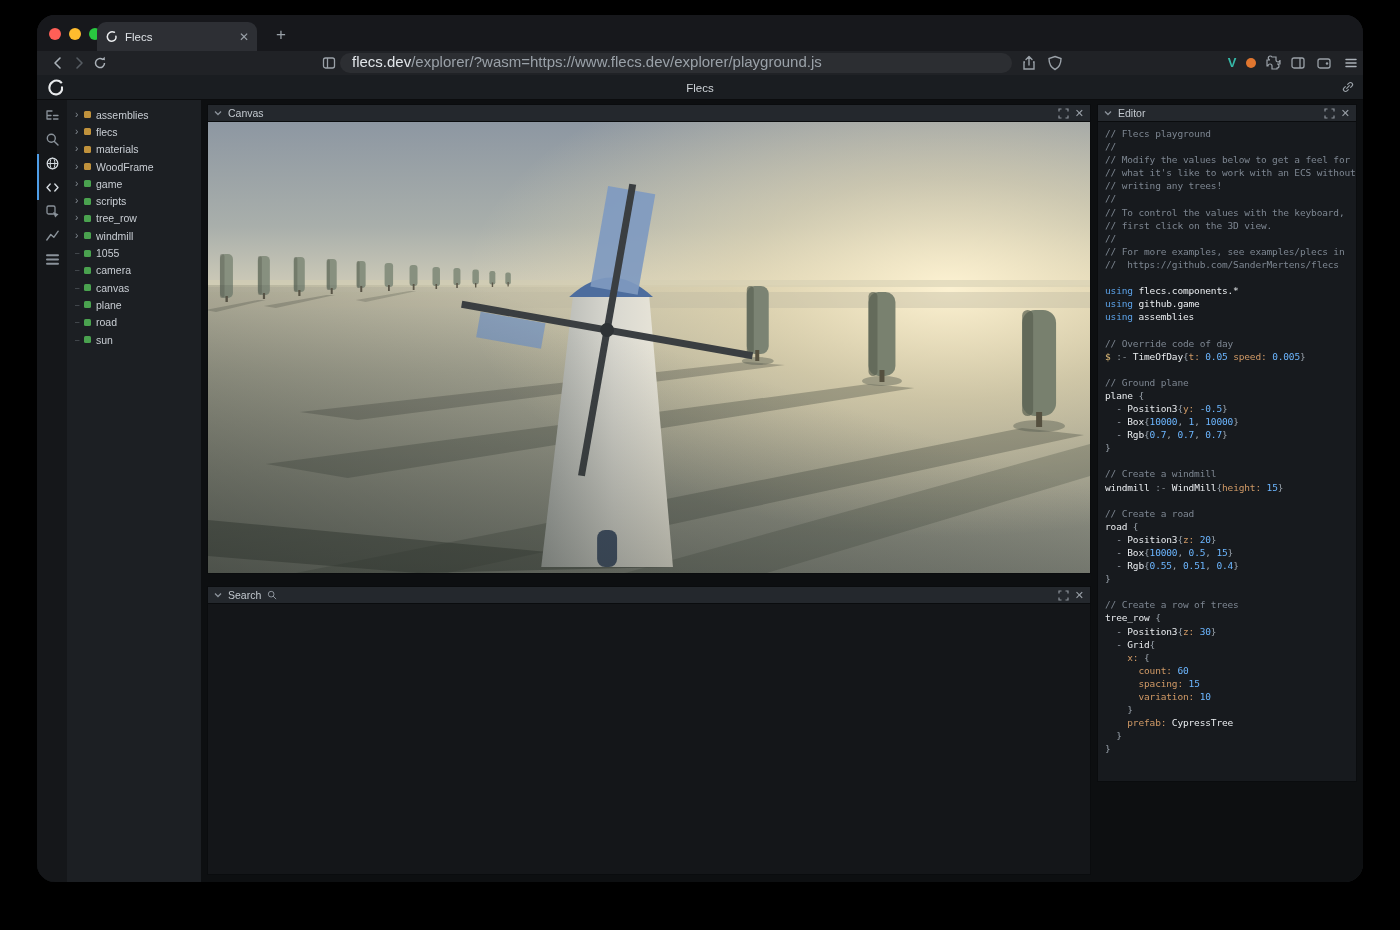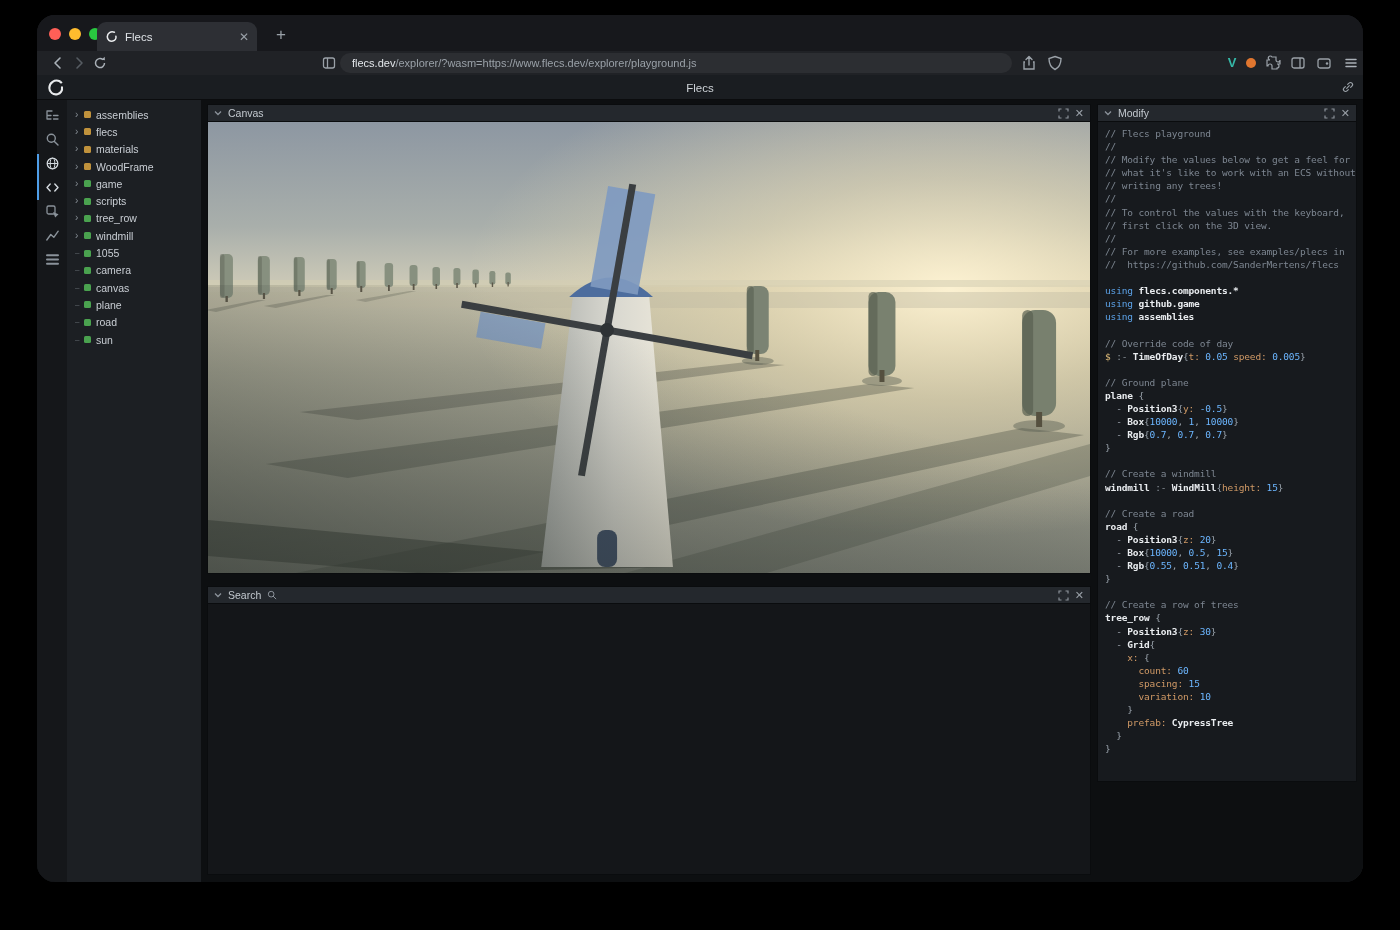--- a/index.html
+++ b/index.html
@@ -12,21 +12,21 @@
   .lights { position:absolute; left:12px; top:13px; display:flex; gap:8px; }
   .light { width:12px; height:12px; border-radius:50%; }
   .light.red{background:#ff5f57;} .light.yellow{background:#febc2e;} .light.green{background:#29c940;}
   .tab { position:absolute; left:60px; top:7px; width:160px; height:29px; background:#2d2f34; border-radius:9px 9px 0 0; display:flex; align-items:center; padding:0 8px; gap:7px; }
   .tab-title { color:#dde1e5; font-size:11.5px; flex:1; white-space:nowrap; overflow:hidden; }
   .tab-close { color:#9aa1a8; font-size:12px; line-height:12px; cursor:default; }
   .newtab { position:absolute; left:230px; top:6px; width:28px; height:28px; color:#9aa1a8; font-size:17px; display:flex; align-items:center; justify-content:center; }
 
   .toolbar { position:absolute; left:0; top:36px; width:100%; height:24px; background:#202226; }
   .navbtn { position:absolute; top:4px; width:16px; height:16px; }
-  .addr { position:absolute; left:303px; top:2px; width:672px; height:20px; background:#2c2e32; border-radius:10px; display:flex; align-items:center; padding:0 12px; font-size:11px; white-space:nowrap; overflow:hidden; }
+  .addr { position:absolute; left:303px; top:2px; width:672px; height:20px; background:#2c2e32; border-radius:10px; display:flex; align-items:flex-start; padding:0 12px; font-size:15px; white-space:nowrap; overflow:hidden; }
   .addr .host{ color:#e2e6ea; } .addr .path{ color:#9aa1a8; }
   .tbicon { position:absolute; top:4px; width:16px; height:16px; }
 
   
   .appheader { position:absolute; left:0; top:60px; width:100%; height:25px; background:#1a1d21; border-bottom:1px solid #0b0c0e; }
   .app-title { position:absolute; left:0; top:0; width:100%; height:25px; display:flex; align-items:center; justify-content:center; color:#ced3d8; font-size:11.5px; }
   .applogo { position:absolute; left:9px; top:3px; }
   .linkicon { position:absolute; right:8px; top:5px; }
 
   .appbody { position:absolute; left:0; top:85px; width:100%; height:782px; background:#0d0f11; }
@@ -54,21 +54,21 @@
   .canvas-view { position:relative; width:100%; height:451px; overflow:hidden; background:#9aa2a8; }
   .canvas-view svg { display:block; }
 
   .panel-search { left:170px; top:486px; width:884px; height:289px; }
   .search-content { width:100%; height:270px; background:#141619; }
 
   .panel-editor { left:1060px; top:4px; width:260px; height:678px; }
   .editor-code { width:100%; height:659px; background:#171a1e; padding:5px 0 0 7px; overflow:hidden;
                  font-family:"DejaVu Sans Mono", monospace; font-size:9.5px; line-height:13.1px; letter-spacing:-0.15px; }
   .cl { height:13.1px; white-space:pre; }
-  .tok-c{color:#7d8691;margin-top:12px;} .tok-k{color:#5ca2e8;} .tok-b{color:#e9ecef;font-weight:bold;text-align:right;}
+  .tok-c{color:#7d8691;margin-top:12px;} .tok-k{color:#5ca2e8;} .tok-b{color:#e9ecef;font-weight:normal;text-align:right;}
   .tok-p{color:#9aa3ac;} .tok-y{color:#d19a66;} .tok-n{color:#6cb6ff;} .tok-o{color:#8b939b;} .tok-d{color:#e5c07b;}
 
   svg.icon { display:block; }
 </style>
 </head>
 <body>
 
 <div class="window">
 
   <div class="tabstrip">
@@ -388,21 +388,21 @@
         <span class="ph-close">✕</span>
       </div>
       <div class="search-content"></div>
     </div>
 
     <div class="panel panel-editor">
       <div class="panel-header">
         <svg class="icon" width="8" height="6" viewBox="0 0 8 6">
             <path d="M1 1.5 L4 4.5 L7 1.5" fill="none" stroke="#8b929a" stroke-width="1.3"></path>
           </svg>
-        <span class="panel-title">Modify</span>
+        <span class="panel-title">Editor</span>
         <span class="ph-spacer"></span>
         <svg class="icon ph-icon" viewBox="0 0 11 11">
             <path d="M1 3.5 V1 H3.5 M7.5 1 H10 V3.5 M10 7.5 V10 H7.5 M3.5 10 H1 V7.5" fill="none" stroke="currentColor" stroke-width="1.2"></path>
           </svg>
         <span class="ph-close">✕</span>
       </div>
       <div class="editor-code">
           <div class="cl"><span class="tok-c">// Flecs playground</span></div>
           <div class="cl"><span class="tok-c">//</span></div>
           <div class="cl"><span class="tok-c">// Modify the values below to get a feel for</span></div>

